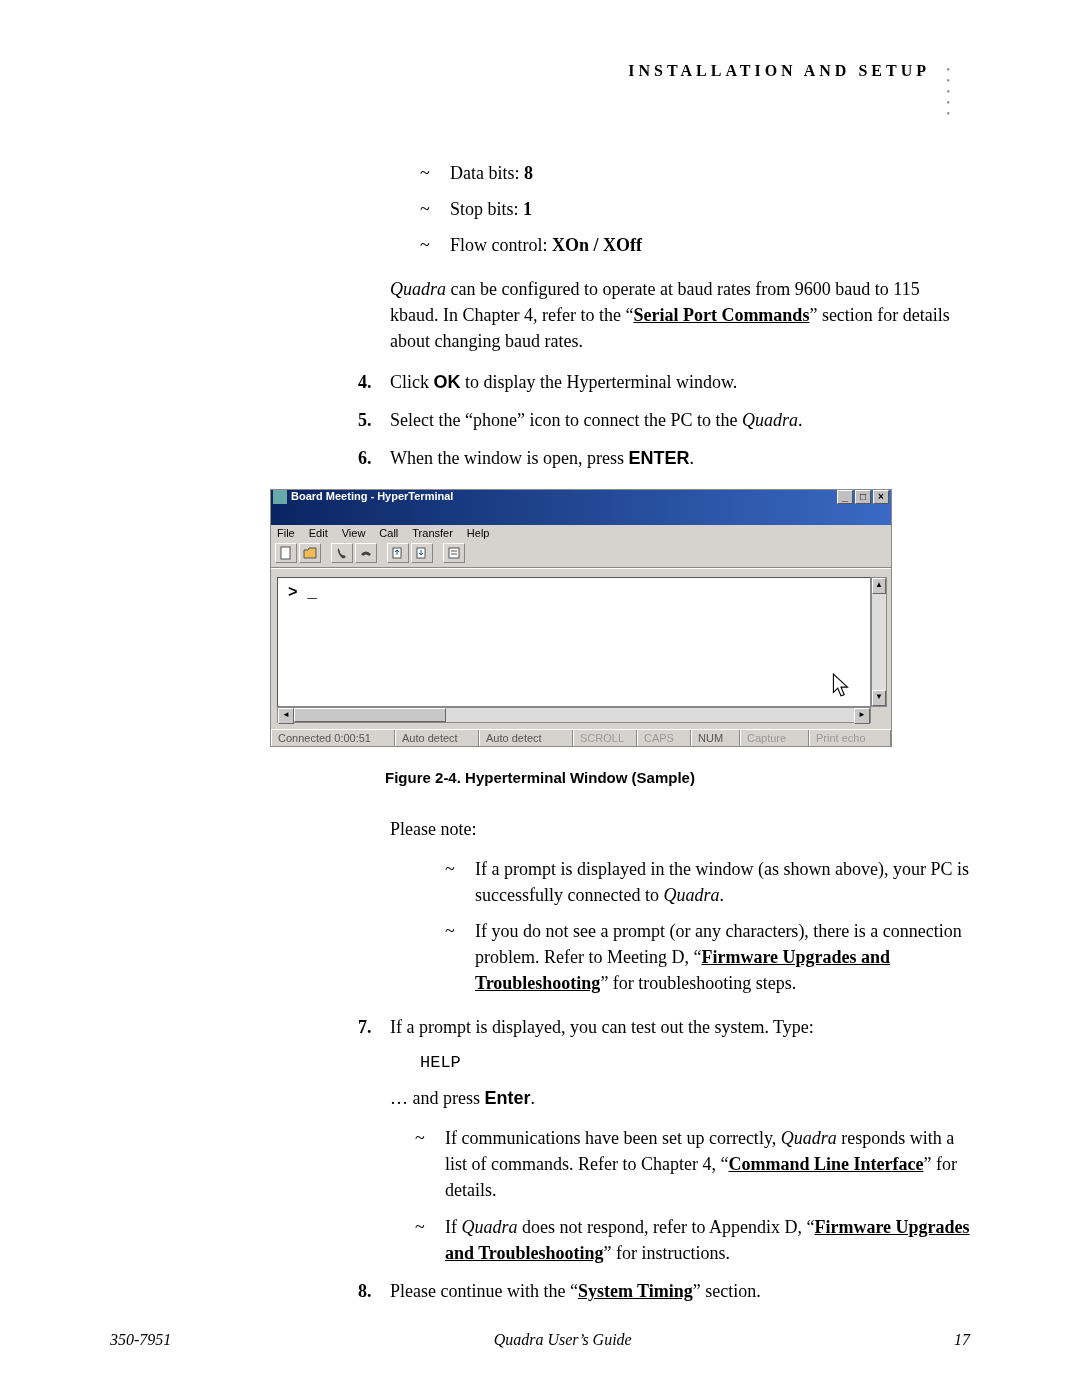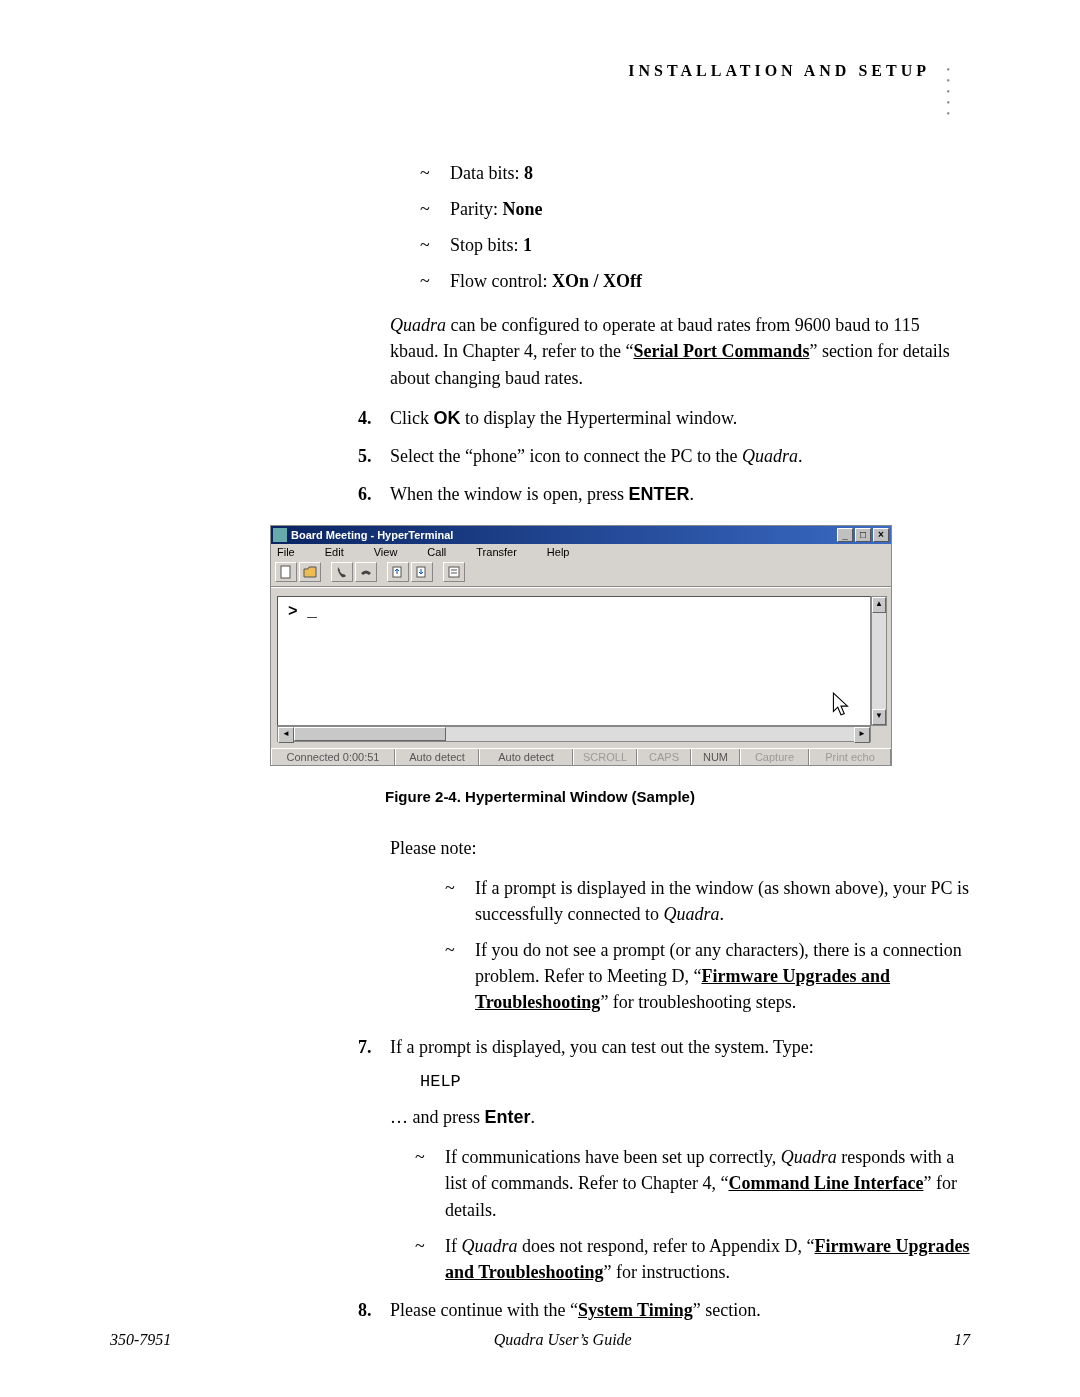--- a/index.html
+++ b/index.html
@@ -94,22 +94,21 @@
     width: 620px;
     border: 1px solid #8b8b8b;
     background: #d6d3ce;
     font-family: Tahoma, Arial, sans-serif;
     font-size: 12px;
   }
   .titlebar {
     background: linear-gradient(to right, #0a2462, #3a6ac4);
     color: #fff;
     display: flex;
-    align-items: center;
-    height: 18px;
+    height: 35px;
     padding: 0 2px;
   }
   .titlebar .ticon {
     width: 14px; height: 14px;
     background: #6aa;
     margin-right: 4px;
     display: inline-block;
   }
   .titlebar .ttext { font-weight: bold; font-size: 11px; flex: 1; }
   .wbtn {
@@ -121,21 +120,21 @@
     box-sizing: border-box;
     text-align: center;
     line-height: 12px;
     font-family: Arial;
     font-size: 10px;
     font-weight: bold;
     color: #000;
   }
   .menubar {
     display: flex;
-    gap: 30px;
+    gap: 14px;
     padding: 2px 6px;
     font-size: 11px;
   }
   .menubar span { text-decoration: underline; text-decoration-color: #000; text-underline-offset: 1px; color:#000;}
   .menubar .m { text-decoration: none; }
   .toolbar {
     display: flex;
     gap: 2px;
     padding: 2px 4px 4px 4px;
     border-bottom: 1px solid #888;
@@ -195,21 +194,20 @@
   .cursor-svg {
     position: absolute;
     right: 40px; bottom: 30px;
     width: 20px; height: 26px;
   }
   .statusbar {
     display: flex;
     font-size: 11px;
     color: #555;
     border-top: 1px solid #fff;
-    text-align: center;
   }
   .scell {
     padding: 2px 6px;
     border-right: 1px solid #888;
     border-left: 1px solid #fff;
   }
   .scell.dim { color: #9a9a9a; }
   .footer {
     position: absolute;
     bottom: 48px;
@@ -229,21 +227,20 @@
 
   <div class="header">
     <div class="header-title">INSTALLATION AND SETUP</div>
     <div class="dots">•<br>•<br>•<br>•<br>•</div>
   </div>
 
   <div class="content">
 
     <ul class="tilde-list">
       <li><span>Data bits:</span>  <span class="b">8</span></li>
-      <li><span>Parity:</span>  <span class="b">None</span></li>
       <li><span>Stop bits:</span>  <span class="b">1</span></li>
       <li><span>Flow control:</span>  <span class="b">XOn / XOff</span></li>
     </ul>
 
     <p class="para">
       <span class="i">Quadra</span><span> can be configured to operate at baud rates from 9600 baud to 115 kbaud.  In Chapter 4, refer to the “</span><span class="b u">Serial Port Commands</span><span>” section for details about changing baud rates.</span>
     </p>
 
     <ol class="num-list" style="margin-left:-32px;">
       <li><span class="num">4.</span>

